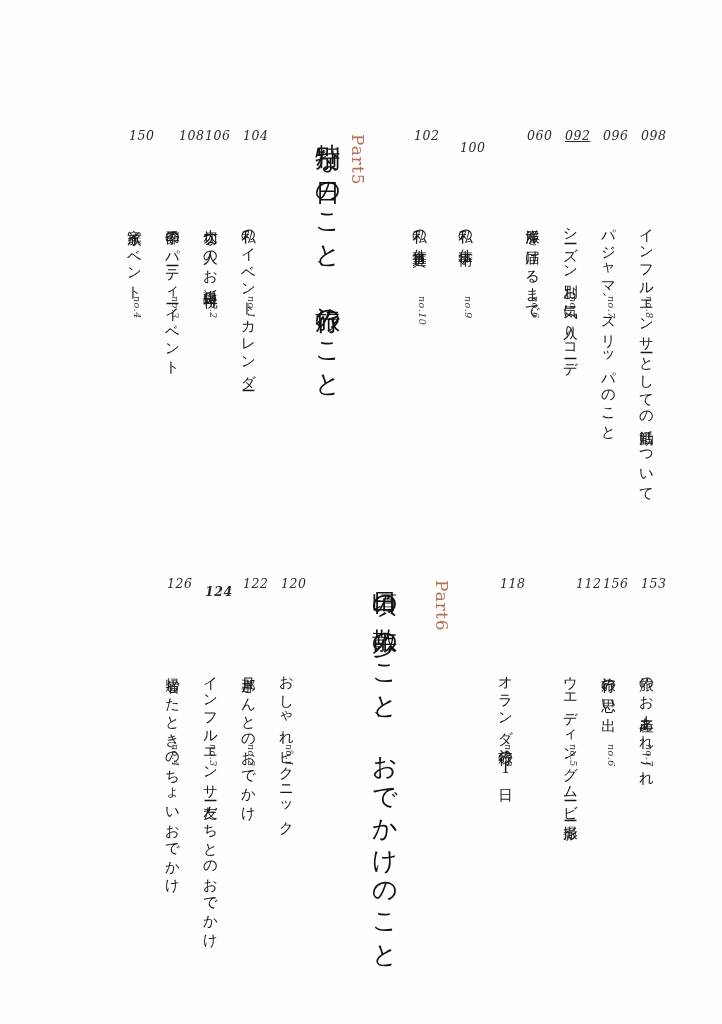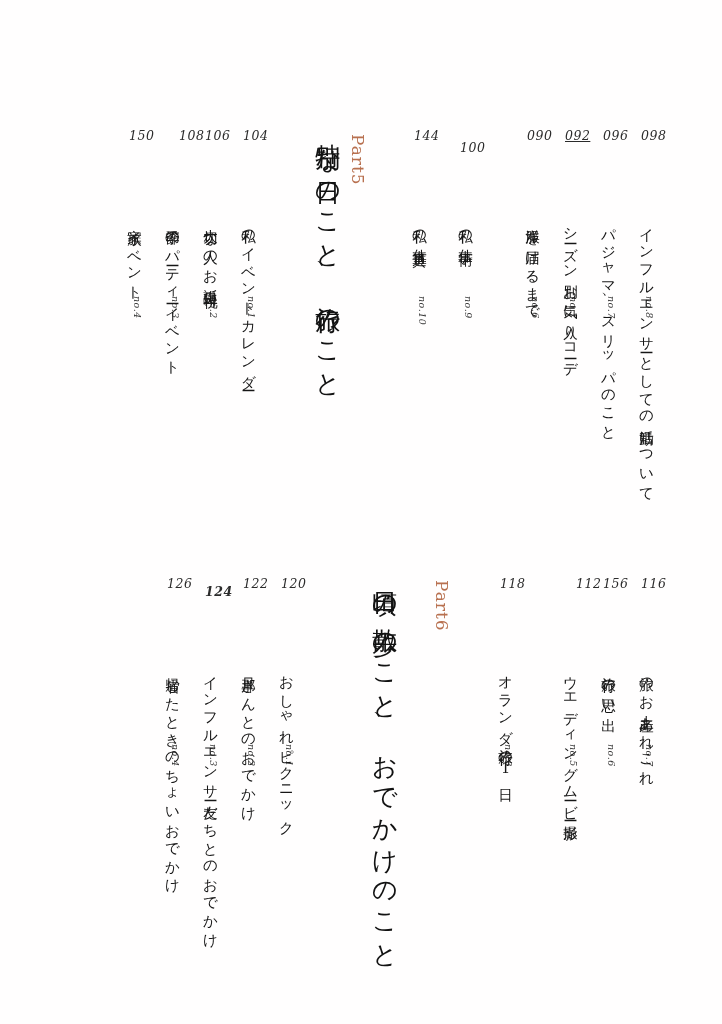--- a/index.html
+++ b/index.html
@@ -88,21 +88,21 @@
     height: 420px;
     white-space: normal;
   }
 </style>
 </head>
 <body>
 
 <div class="page">
 
   <div class="entry" style="left:527px;top:128px;">
-    <span class="num" style="left:0px;top:0px;">090</span>
+    <span class="num" style="left:0px;top:0px;">060</span>
     <span class="sec" style="left:3px;top:168px;">no.6</span>
     <span class="title" style="left:-2px;top:90px;">洋服を届けるまで</span>
   </div>
 
   <div class="entry" style="left:565px;top:128px;">
     <span class="num" style="left:0px;top:0px;text-decoration:underline;">092</span>
     <span class="sec" style="left:3px;top:168px;">no.7</span>
     <span class="title" style="left:-2px;top:90px;">シーズン別お気に入りコーデ</span>
   </div>
 
@@ -118,21 +118,21 @@
     <span class="title" style="left:-2px;top:90px;">インフルエンサーとしての活動について</span>
   </div>
 
   <div class="entry" style="left:679px;top:128px;">
     <span class="num" style="left:-219px;top:12px;">100</span>
     <span class="sec" style="left:-216px;top:168px;">no.9</span>
     <span class="title" style="left:-221px;top:90px;">私の仕事術</span>
   </div>
 
   <div class="entry" style="left:679px;top:128px;">
-    <span class="num" style="left:-265px;top:0px;">144</span>
+    <span class="num" style="left:-265px;top:0px;">102</span>
     <span class="sec" style="left:-262px;top:168px;">no.10</span>
     <span class="title" style="left:-267px;top:90px;">私の仕事道具</span>
   </div>
 
   <span class="partlabel" style="left:348px;top:134px;">Part5</span>
   <span class="parttitle" style="left:309px;top:124px;">特別な日のこと、旅行のこと</span>
 
   <div class="entry" style="left:243px;top:128px;">
     <span class="num" style="left:0px;top:0px;">104</span>
     <span class="sec" style="left:3px;top:168px;">no.1</span>
@@ -163,21 +163,21 @@
     <span class="title" style="left:-2px;top:90px;">ウエディングムービー撮影</span>
   </div>
 
   <div class="entry" style="left:603px;top:576px;">
     <span class="num" style="left:0px;top:0px;">156</span>
     <span class="sec" style="left:3px;top:168px;">no.6</span>
     <span class="title" style="left:-2px;top:90px;">旅行の思い出</span>
   </div>
 
   <div class="entry" style="left:641px;top:576px;">
-    <span class="num" style="left:0px;top:0px;">116</span>
+    <span class="num" style="left:0px;top:0px;">153</span>
     <span class="sec" style="left:3px;top:168px;">no.7</span>
     <span class="title" style="left:-2px;top:90px;">旅のお土産あれこれ</span>
   </div>
 
   <div class="entry" style="left:679px;top:576px;">
     <span class="num" style="left:-179px;top:0px;">118</span>
     <span class="sec" style="left:-176px;top:168px;">no.8</span>
     <span class="title" style="left:-181px;top:90px;">オランダ旅行の1日</span>
   </div>
 

